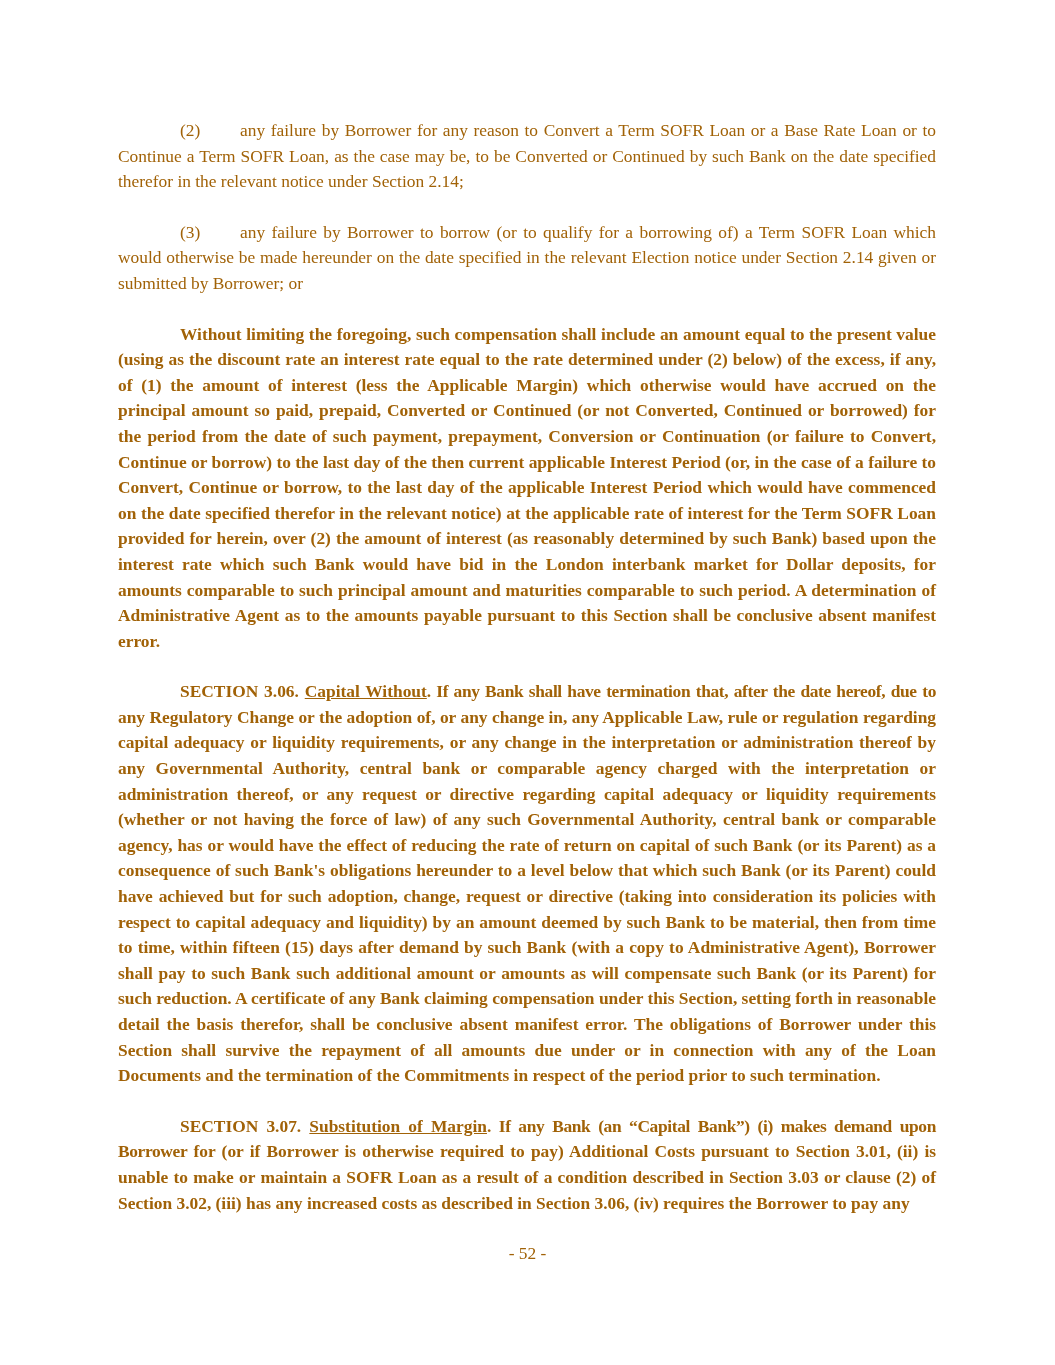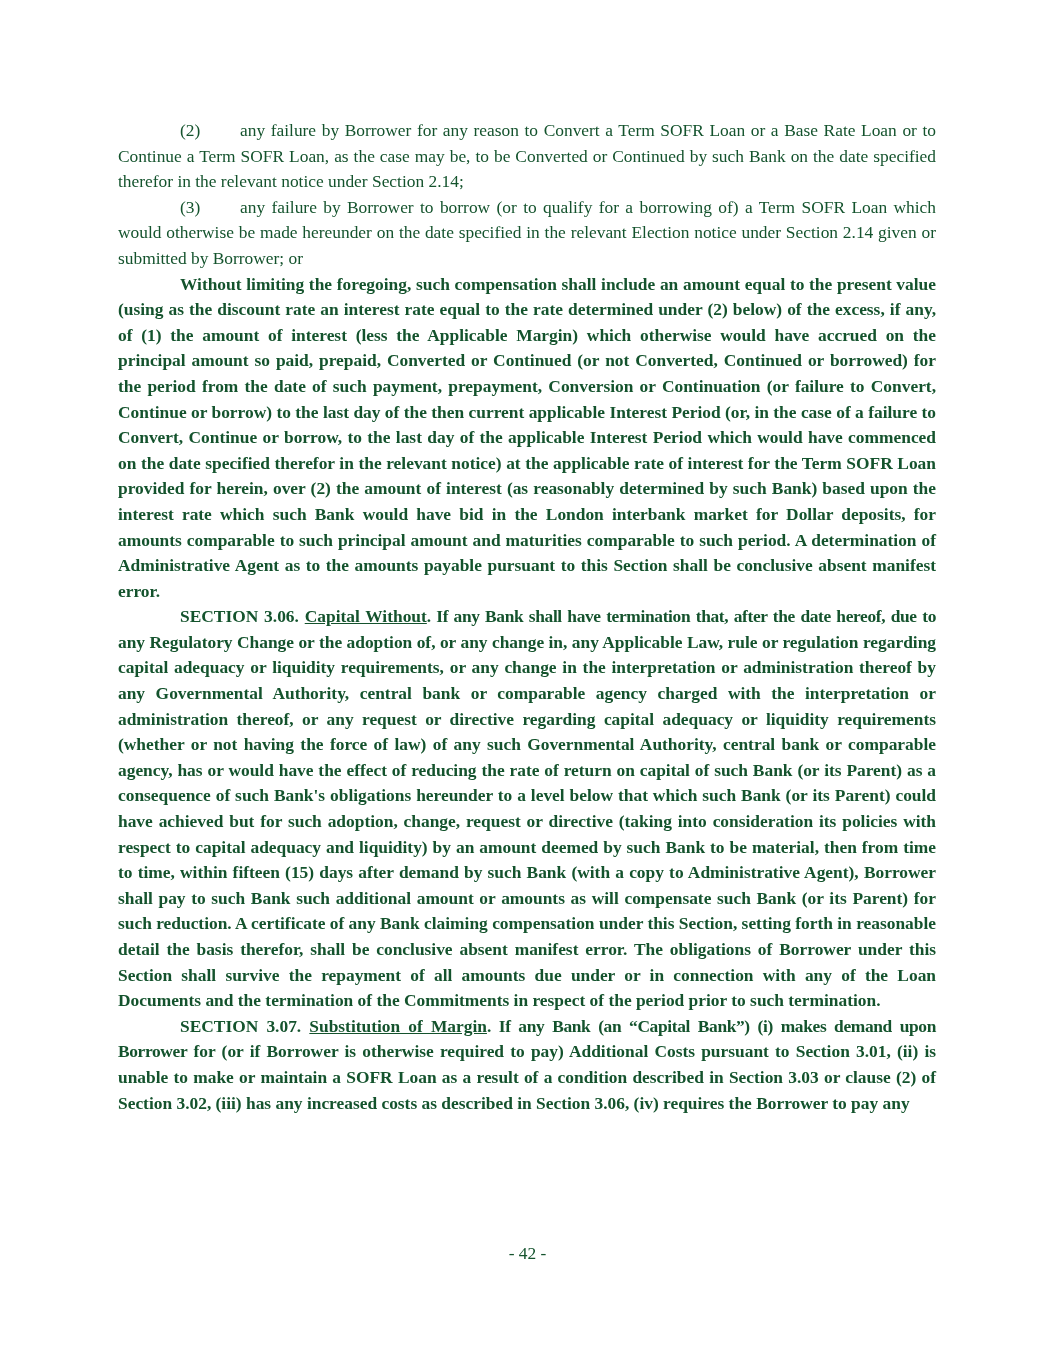--- a/index.html
+++ b/index.html
@@ -7,38 +7,39 @@
     padding: 0;
     background: #ffffff;
   }
   .page {
     position: relative;
     width: 1055px;
     height: 1365px;
     background: #ffffff;
     margin: 0 auto;
     font-family: "Liberation Serif", "DejaVu Serif", serif;
-    color: #14532d;
+    color: #a16207;
     box-sizing: border-box;
   }
   .content {
     position: absolute;
     left: 118px;
     top: 118px;
     width: 818px;
   }
   p.para {
     margin: 0 0 0 0;
     font-size: 17.4px;
     line-height: 25.6px;
     text-align: justify;
     text-justify: inter-word;
     hyphens: none;
   }
   p.para + p.para {
+    margin-top: 25px;
   }
   .numlead {
     display: inline-block;
     width: 60px;
     text-indent: 0;
   }
   p.numbered {
     text-indent: 62px;
   }
   p.body-ind {
@@ -86,14 +87,14 @@
     </p>
 
     <p class="para body-ind">
       <span>SECTION 3.07.</span>
       <span class="u">Substitution of Margin</span><span class="tight">.  If any Bank (an “Capital Bank”) (i) makes demand upon Borrower</span>
       <span>for (or if Borrower is otherwise required to pay) Additional Costs pursuant to Section 3.01, (ii) is unable to make or maintain a SOFR Loan as a result of a condition described in Section 3.03 or clause (2) of Section 3.02, (iii) has any increased costs as described in Section 3.06, (iv) requires the Borrower to pay any</span>
     </p>
 
   </div>
 
-  <div class="footer">- 42 -</div>
+  <div class="footer">- 52 -</div>
 </div>
 
 </body></html>

